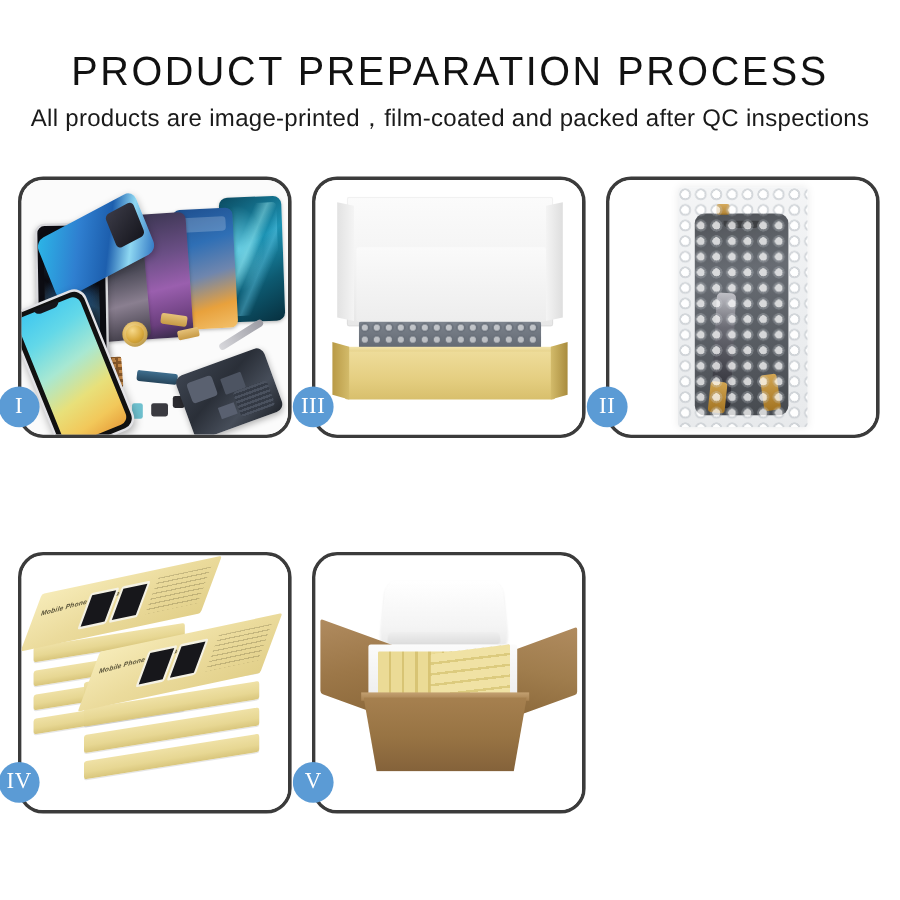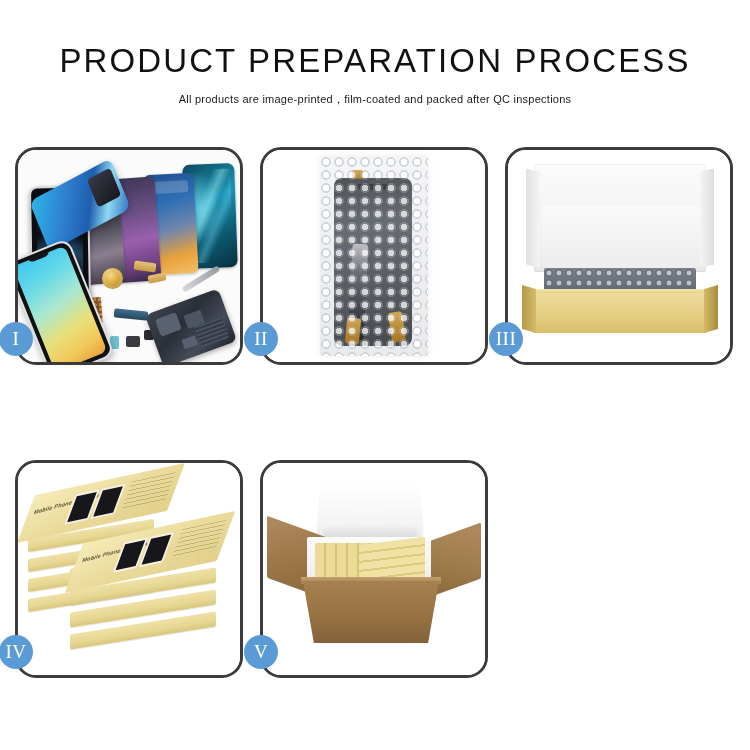--- a/index.html
+++ b/index.html
@@ -25,21 +25,21 @@
     line-height: 40px;
     font-weight: 500;
     letter-spacing: 2.2px;
     color: #111111;
     font-family: "Liberation Sans", sans-serif;
     transform: scaleX(0.97);
   }
   .subtitle {
     margin: 0;
     padding-top: 9px;
-    font-size: 11px;
+    font-size: 20px;
     line-height: 20px;
     font-weight: 400;
     letter-spacing: 0.25px;
     color: #1a1a1a;
   }
 
   
   .grid {
     position: absolute;
     left: 15px;
@@ -540,42 +540,42 @@
         <div class="chip-4"></div>
         <div class="chip-5"></div>
         <div class="chip-6"></div>
         <div class="tweezer"></div>
         <div class="screwdots"></div>
       </div>
       <div class="badge">I</div>
     </div>
 
     <div class="panel">
+      <div class="panel-inner p3">
+        <div class="box3-lid"></div>
+        <div class="foam3"></div>
+        <div class="bubbles3"></div>
+        <div class="box3-rim"></div>
+        <div class="box3-front"></div>
+      </div>
+      <div class="badge">III</div>
+    </div>
+
+    <div class="panel">
       <div class="panel-inner p2">
         <div class="bubblepack">
           <div class="screen-in"></div>
           <div class="flexcable"></div>
           <div class="gold-tab-1"></div>
           <div class="gold-tab-2"></div>
           <div class="gold-tab-3"></div>
           <div class="bubble-overlay"></div>
         </div>
       </div>
       <div class="badge">II</div>
-    </div>
-
-    <div class="panel">
-      <div class="panel-inner p3">
-        <div class="box3-lid"></div>
-        <div class="foam3"></div>
-        <div class="bubbles3"></div>
-        <div class="box3-rim"></div>
-        <div class="box3-front"></div>
-      </div>
-      <div class="badge">III</div>
     </div>
 
     <div class="panel">
       <div class="panel-inner p4">
         <div class="stackwrap">
           <div class="sbox stk-a1"></div>
           <div class="sbox stk-a2"></div>
           <div class="sbox stk-a3"></div>
           <div class="sbox stk-a4"></div>
           <div class="sbox stk-a5"></div>

